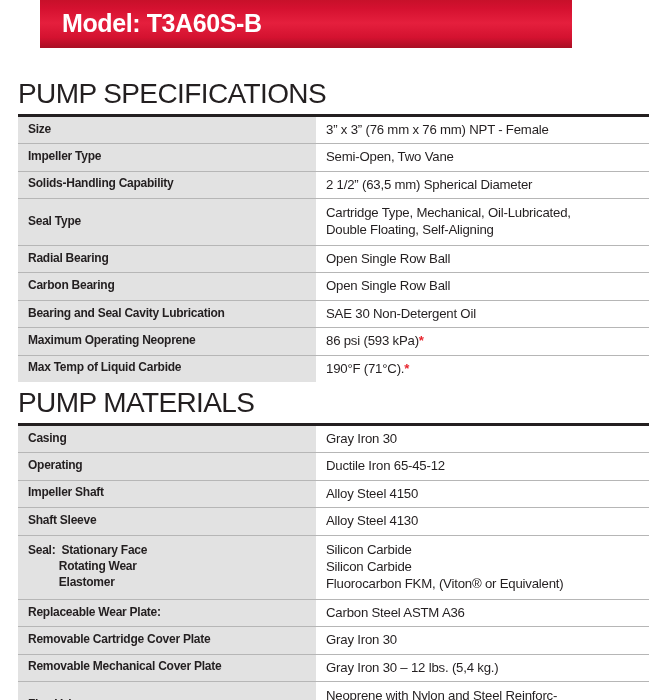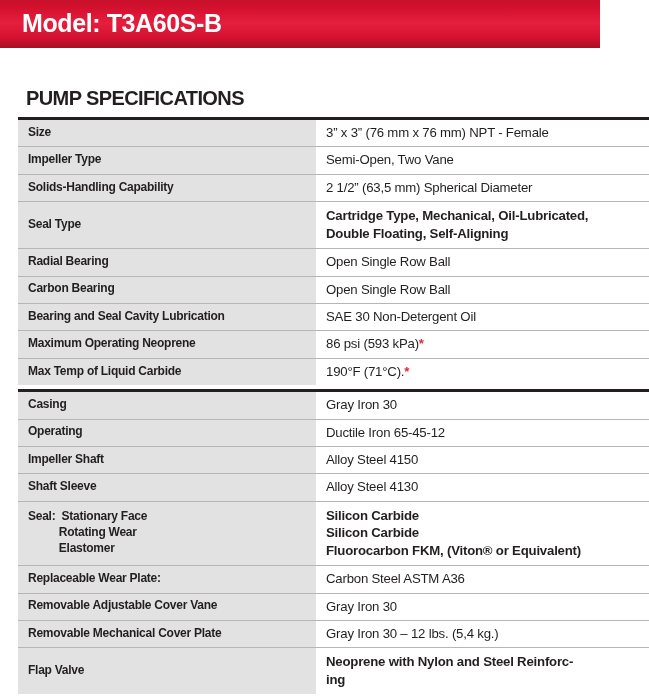--- a/index.html
+++ b/index.html
@@ -11,54 +11,55 @@
     height: 700px;
     overflow: hidden;
     background: #ffffff;
     font-family: "Liberation Sans", sans-serif;
     color: #231f20;
   }
 
   
   .model-banner {
     position: relative;
-    width: 600px;
+    width: 532px;
     height: 48px;
     background: linear-gradient(to bottom,
                 #c8102a 0%,
                 #d51130 18%,
                 #e51f3d 48%,
                 #d41230 78%,
                 #a90f24 100%);
     overflow: hidden;
+    margin-left: 40px;
   }
   .model-banner-text {
     position: absolute;
     left: 22px;
     top: 9px;
     font-size: 25px;
     font-weight: bold;
     color: #ffffff;
     letter-spacing: -0.4px;
     white-space: nowrap;
   }
 
   
   .sheet {
     padding: 0 18px 0 18px;
     box-sizing: border-box;
     width: 649px;
   }
 
   .section-heading {
-    font-size: 20px;
-    font-weight: bold;
+    font-size: 28px;
+    font-weight: normal;
     color: #231f20;
     letter-spacing: -0.6px;
-    margin: 8px;
+    margin: 0;
     padding: 0;
     line-height: 1.1;
   }
   .section-heading.first { padding-top: 31px; }
   .section-heading.second { padding-top: 6px; }
 
   .spec-table {
     width: 603px;
     border-collapse: collapse;
     table-layout: fixed;
@@ -86,21 +87,21 @@
     width: 321px;
     background: #ffffff;
     font-size: 13.2px;
     padding: 4px 4px 5px 10px;
     letter-spacing: -0.2px;
     line-height: 1.32;
   }
   .asterisk { color: #e8262f; font-weight: bold; }
 
   .seal-key-line { display: block; white-space: pre; }
-  .seal-val-line { display: block; font-weight: bold; }
+  .seal-val-line { display: block; }
   .row-tall td { padding-top: 5px; padding-bottom: 6px; }
 </style>
 </head>
 <body>
 
 <div class="model-banner">
   <div class="model-banner-text">Model: T3A60S-B</div>
 </div>
 
 <div class="sheet">
@@ -148,20 +149,21 @@
       </tr>
       <tr>
         <td class="key">Max Temp of Liquid Carbide</td>
         <td class="val">
           <span>190°F (71°C).</span><span class="asterisk">*</span>
         </td>
       </tr>
     </tbody>
   </table>
 
+  <h2 class="section-heading second">PUMP MATERIALS</h2>
 
   <table class="spec-table">
     <tbody>
       <tr>
         <td class="key">Casing</td>
         <td class="val">Gray Iron 30</td>
       </tr>
       <tr>
         <td class="key">Operating</td>
         <td class="val">Ductile Iron 65-45-12</td>
@@ -184,21 +186,21 @@
           <span class="seal-val-line">Silicon Carbide</span>
           <span class="seal-val-line">Silicon Carbide</span>
           <span class="seal-val-line">Fluorocarbon FKM,  (Viton® or Equivalent)</span>
         </td>
       </tr>
       <tr>
         <td class="key">Replaceable Wear Plate:</td>
         <td class="val">Carbon Steel ASTM A36</td>
       </tr>
       <tr>
-        <td class="key">Removable Adjustable Cover Vane</td>
+        <td class="key">Removable Cartridge Cover Plate</td>
         <td class="val">Gray Iron 30</td>
       </tr>
       <tr>
         <td class="key">Removable Mechanical Cover Plate</td>
         <td class="val">Gray Iron 30 – 12 lbs. (5,4 kg.)</td>
       </tr>
       <tr class="row-tall">
         <td class="key">Flap Valve</td>
         <td class="val">
           <span class="seal-val-line">Neoprene with Nylon and Steel Reinforc-</span>

